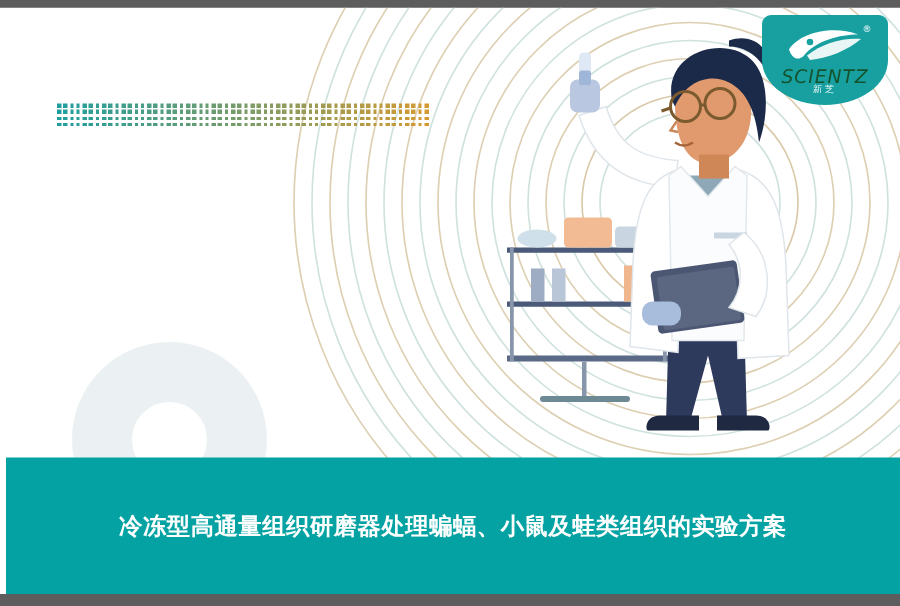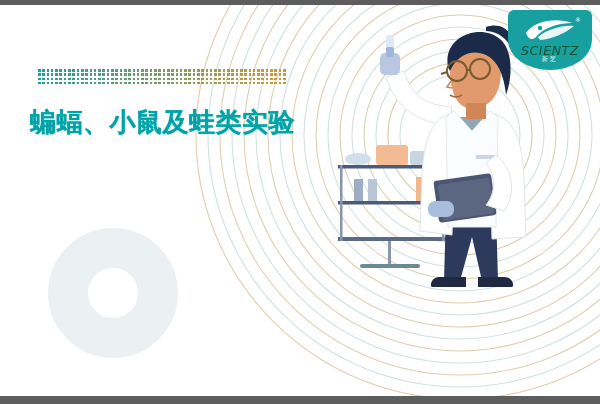--- a/index.html
+++ b/index.html
@@ -353,21 +353,20 @@
         <i style="background: rgb(192, 154, 62);"></i>
         <i style="background: rgb(195, 154, 60);"></i>
         <i style="background: rgb(198, 154, 59);"></i>
         <i style="background: rgb(202, 154, 57);"></i>
         <i style="background: rgb(205, 154, 55);"></i>
         <i style="background: rgb(208, 154, 53);"></i>
         <i style="background: rgb(211, 154, 51);"></i>
       </div>
 
     <div class="title-wrap">
-      <div class="title-line l1">蝙蝠、小鼠及蛙类实验</div>
     </div>
 
     <div class="illus">
       <svg width="300" height="320" viewBox="0 0 300 320" aria-hidden="true">
 
         <g>
           <rect x="38" y="232" width="108" height="4" fill="#5a6a86"></rect>
           <rect x="38" y="196" width="108" height="3.5" fill="#4a5a78"></rect>
           <rect x="38" y="160" width="108" height="3.5" fill="#4a5a78"></rect>
           <rect x="40" y="160" width="2.5" height="76" fill="#8896ac"></rect>
@@ -443,17 +442,20 @@
           <path d="M4 16 C 12 4, 34 0, 50 6 C 38 6, 22 10, 14 20 C 10 24, 6 22, 4 16 Z" fill="#ffffff"></path>
           <path d="M16 20 C 26 12, 40 8, 52 9 C 44 16, 30 22, 18 23 Z" fill="#ffffff" opacity=".9"></path>
           <circle cx="18" cy="11" r="2.2" fill="#18a0a0"></circle>
         </svg>
       </div>
       <div class="reg">®</div>
       <div class="brand">SCIENTZ</div>
       <div class="brand-cn">新芝</div>
     </div>
 
+    <div class="banner">
+      <div class="banner-text">冷冻型高通量组织研磨器处理蝙蝠、小鼠及蛙类组织的实验方案</div>
+    </div>
 
   </div>
 
   <div class="chrome-bottom"></div>
 </div>
 
 </body></html>

